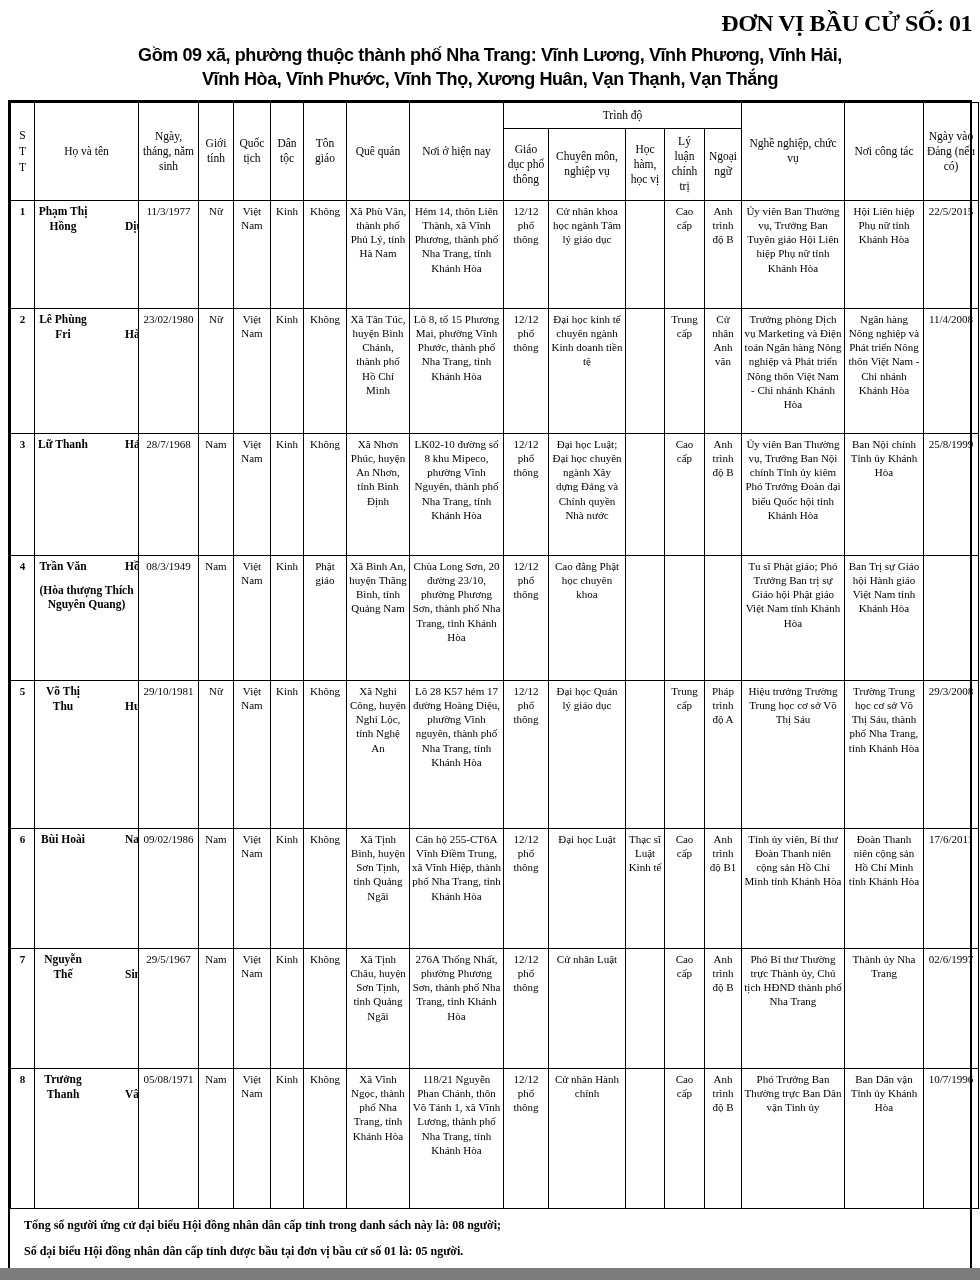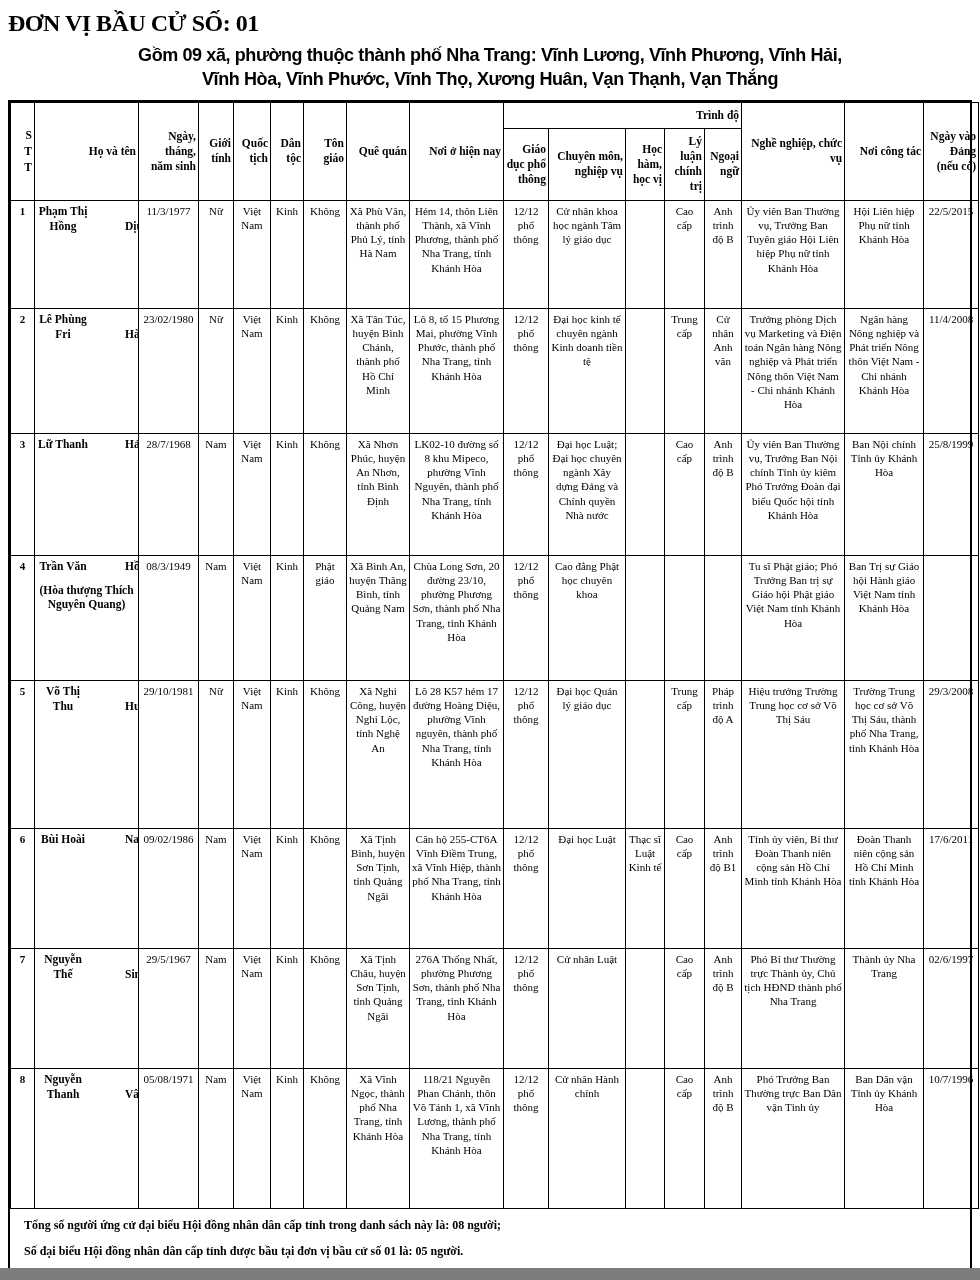--- a/index.html
+++ b/index.html
@@ -3,38 +3,38 @@
 <meta charset="utf-8">
 <style>
   html,body{margin:0;padding:0;background:#fff;}
   body{
     width:980px;height:1280px;position:relative;overflow:hidden;
     font-family:"Liberation Serif","DejaVu Serif",serif;color:#000;
     -webkit-font-smoothing:antialiased;
   }
   .page{padding:8px 8px 0 8px;box-sizing:border-box;}
   .title{
-    text-align:left;font-weight:bold;font-size:24px;letter-spacing:-0.5px;
+    text-align:right;font-weight:bold;font-size:24px;letter-spacing:-0.5px;
     margin:2px 0 6px 0;
   }
   .subtitle{
     text-align:center;font-weight:bold;font-size:18px;line-height:1.35;
     letter-spacing:-0.4px;margin-bottom:8px;
     font-family:Liberation Sans, sans-serif;
   }
   .frame{border:2px solid #000;}
   table.roster{
     width:100%;border-collapse:collapse;table-layout:fixed;
     font-size:11px;line-height:1.3;
   }
   table.roster th, table.roster td{
     border:1px solid #000;vertical-align:top;padding:3px 2px;
     text-align:center;word-wrap:break-word;overflow:hidden;
   }
-  table.roster thead th{vertical-align:middle;font-weight:bold;font-size:11.5px;text-align:right;}
+  table.roster thead th{vertical-align:middle;font-weight:normal;font-size:11.5px;}
   th.h-stt{white-space:pre-line;line-height:1.4;}
   thead tr.h-top{height:26px;}
   thead tr.h-sub{height:72px;}
   td.c-stt{font-weight:bold;padding-top:5px;}
   td.c-name{text-align:left;padding:4px 3px 3px 5px;font-weight:bold;font-size:11.5px;}
   .name-top{display:flex;align-items:flex-end;gap:34px;}
   .name-main{width:52px;flex:0 0 52px;}
   .name-given{flex:1;padding-left:2px;}
   .name-extra{margin-top:9px;}
   td.c-dob{padding-top:5px;}
@@ -285,21 +285,21 @@
     <td>Cao cấp</td>
     <td>Anh trình độ B</td>
     <td>Phó Bí thư Thường trực Thành ủy, Chủ tịch HĐND thành phố Nha Trang</td>
     <td>Thành ủy Nha Trang</td>
     <td>02/6/1997</td>
   </tr>
           <tr>
     <td class="c-stt">8</td>
     <td class="c-name">
       <div class="name-top">
-        <span class="name-main">Nguyễn Thanh</span>
+        <span class="name-main">Trưởng Thanh</span>
         <span class="name-given">Vân</span>
       </div>
       <div class="name-extra"></div>
     </td>
     <td class="c-dob">05/08/1971</td>
     <td>Nam</td>
     <td>Việt Nam</td>
     <td>Kinh</td>
     <td>Không</td>
     <td>Xã Vĩnh Ngọc, thành phố Nha Trang, tỉnh Khánh Hòa</td>

